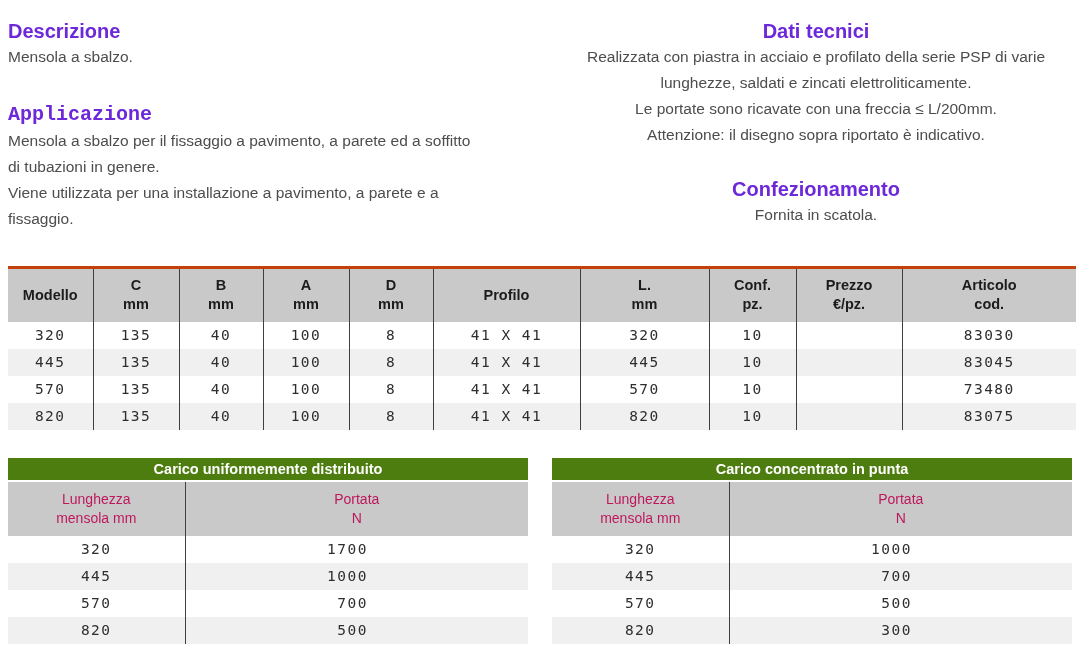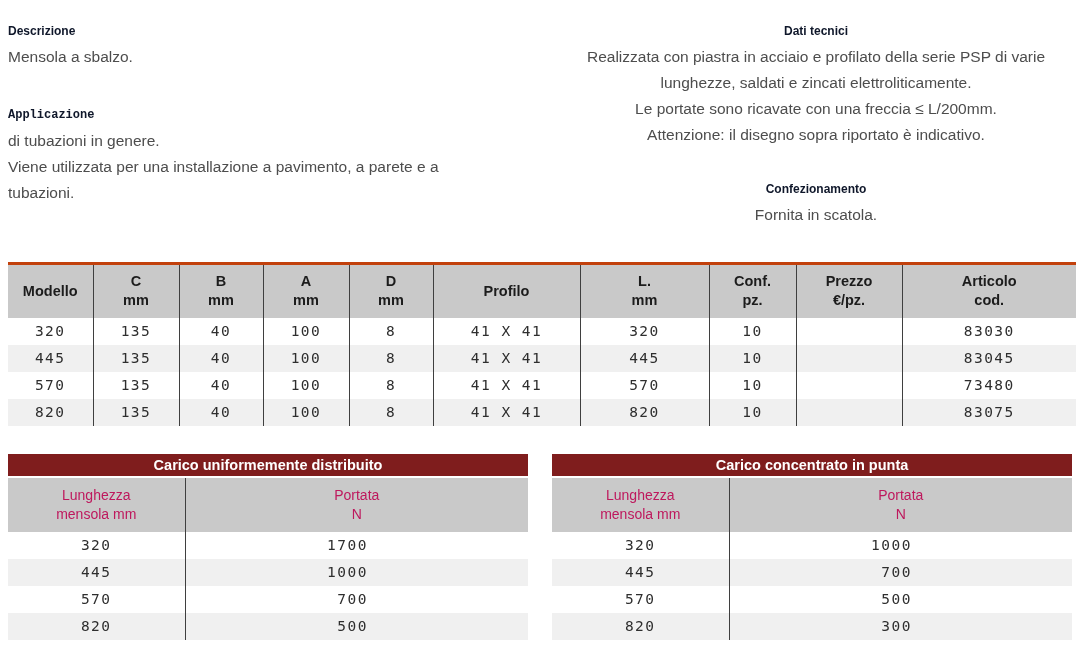--- a/index.html
+++ b/index.html
@@ -11,24 +11,24 @@
     color: #4d4d4d;
     overflow: hidden;
   }
   .page { padding: 18px 0 0 8px; width: 1080px; }
 
   
   .top-text { display: flex; }
   .col-left  { width: 528px; }
   .col-right { width: 528px; margin-left: 16px; text-align: center; }
   .sec-heading {
-    font-size: 12px;
+    font-size: 20px;
     line-height: 26px;
     font-weight: bold;
-    color: #0f172a;
+    color: #6d28d9;
   }
   .p-line { font-size: 15.5px; line-height: 26px; color: #4d4d4d; }
   .gap-sm { margin-top: 32px; font-family: Liberation Mono, monospace; }
   .gap-xs { margin-top: 28px; }
 
   
   .main-table-wrap { margin-top: 34px; }
   table { border-collapse: collapse; table-layout: fixed; }
   .main-table { width: 1068px; border-top: 3px solid #c2410c; }
   .main-table th {
@@ -58,21 +58,21 @@
   .w-a { width: 86px; }        .w-d { width: 84px; }  .w-profilo { width: 147px; }
   .w-l { width: 129px; }       .w-conf { width: 87px; } .w-prezzo { width: 106px; }
   .w-articolo { width: 174px; }
 
   
   .bottom-tables { display: flex; margin-top: 28px; }
   .load-table { width: 520px; }
   .load-table + .load-table { margin-left: 24px; }
   .load-title {
     height: 22px;
-    background: #7f1d1d;
+    background: #4d7c0f;
     color: #ffffff;
     font-size: 14.5px;
     font-weight: bold;
     text-align: center;
     line-height: 22px;
     margin-bottom: 2px;
   }
   .load-grid { width: 520px; }
   .load-grid th {
     background: #c9c9c9;
@@ -101,23 +101,24 @@
 </head>
 <body>
 
 <div class="page">
 
   <div class="top-text">
     <div class="col-left">
       <div class="sec-heading">Descrizione</div>
       <div class="p-line">Mensola a sbalzo.</div>
       <div class="sec-heading gap-sm">Applicazione</div>
+      <div class="p-line">Mensola a sbalzo per il fissaggio a pavimento, a parete ed a soffitto</div>
       <div class="p-line">di tubazioni in genere.</div>
       <div class="p-line">Viene utilizzata per una installazione a pavimento, a parete e a</div>
-      <div class="p-line">tubazioni.</div>
+      <div class="p-line">fissaggio.</div>
     </div>
     <div class="col-right">
       <div class="sec-heading">Dati tecnici</div>
       <div class="p-line">Realizzata con piastra in acciaio e profilato della serie PSP di varie</div>
       <div class="p-line">lunghezze, saldati e zincati elettroliticamente.</div>
       <div class="p-line">Le portate sono ricavate con una freccia ≤ L/200mm.</div>
       <div class="p-line">Attenzione: il disegno sopra riportato è indicativo.</div>
       <div class="sec-heading gap-xs">Confezionamento</div>
       <div class="p-line">Fornita in scatola.</div>
     </div>

